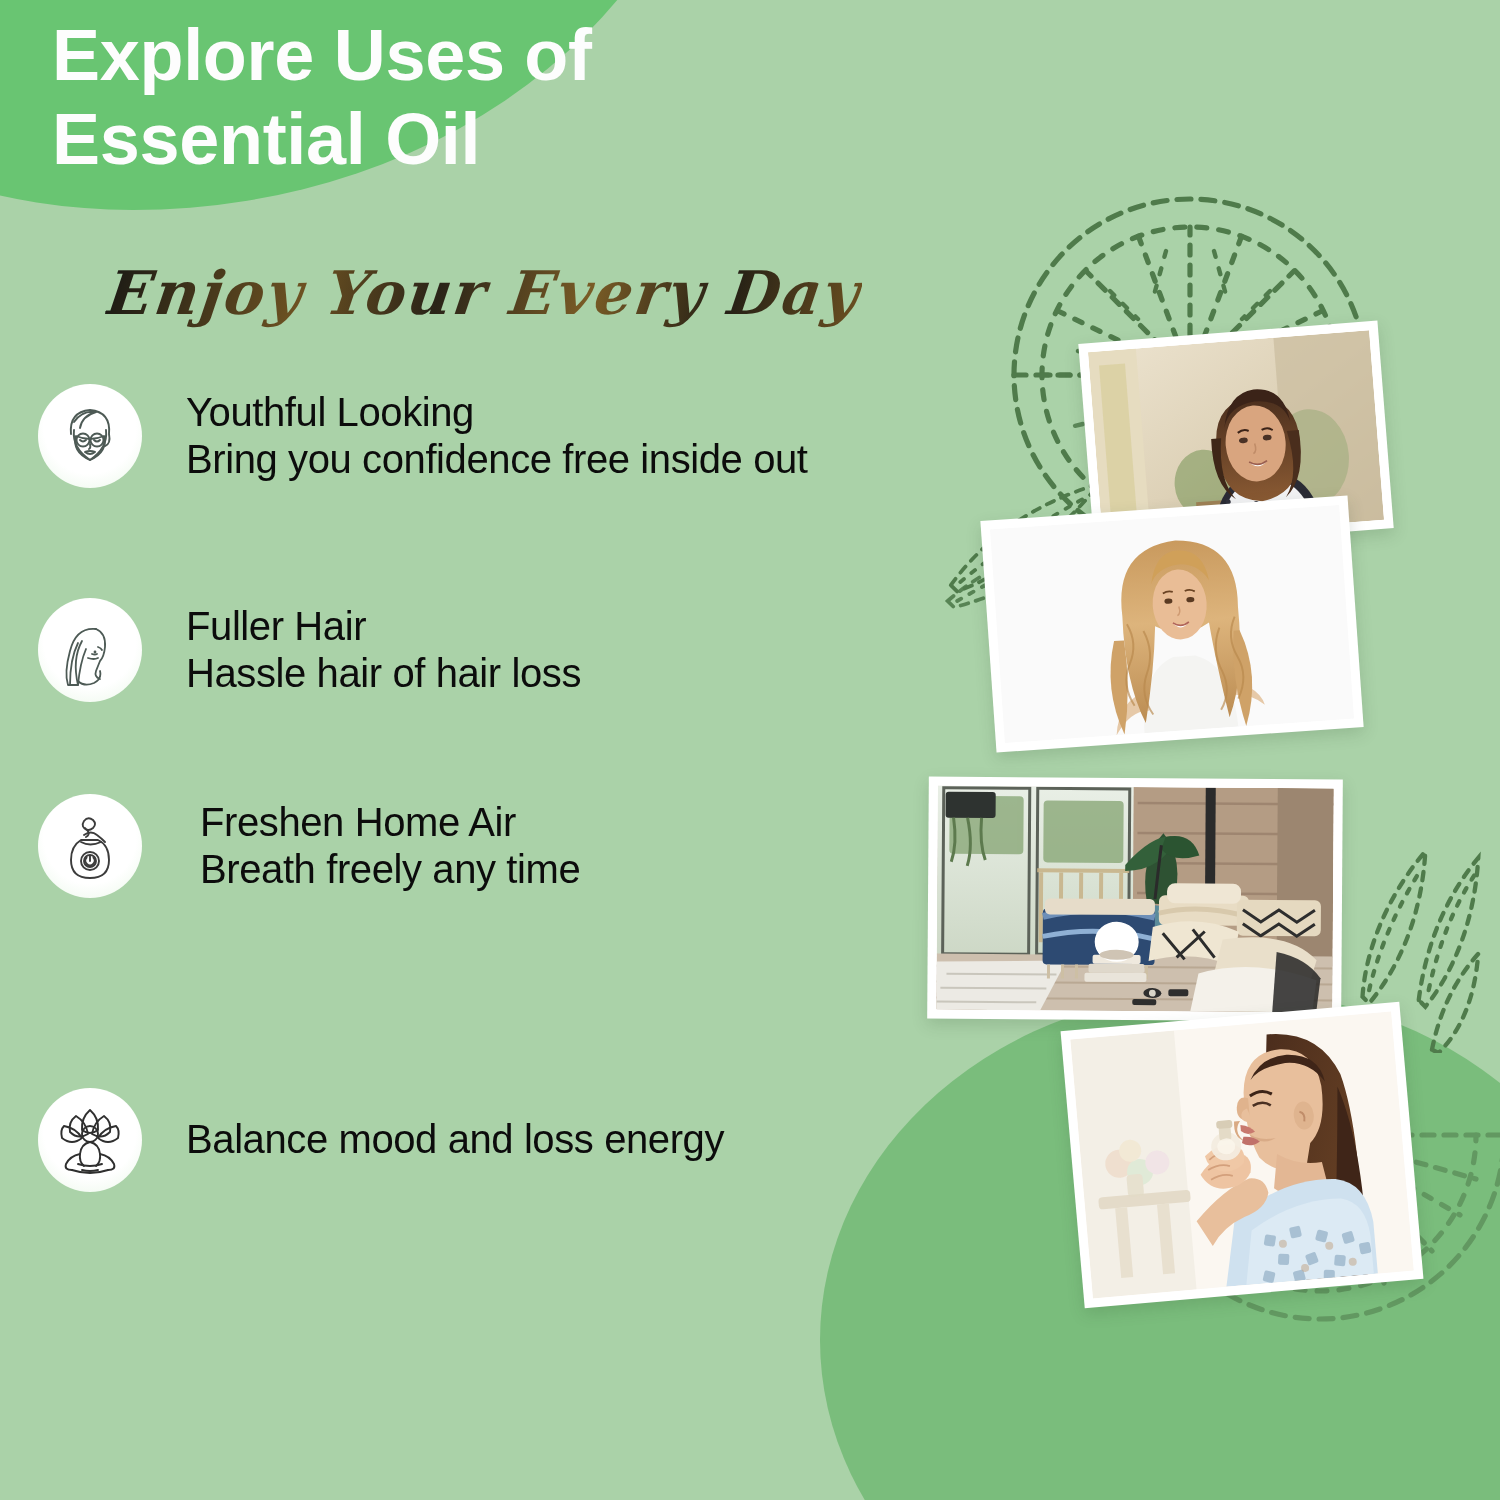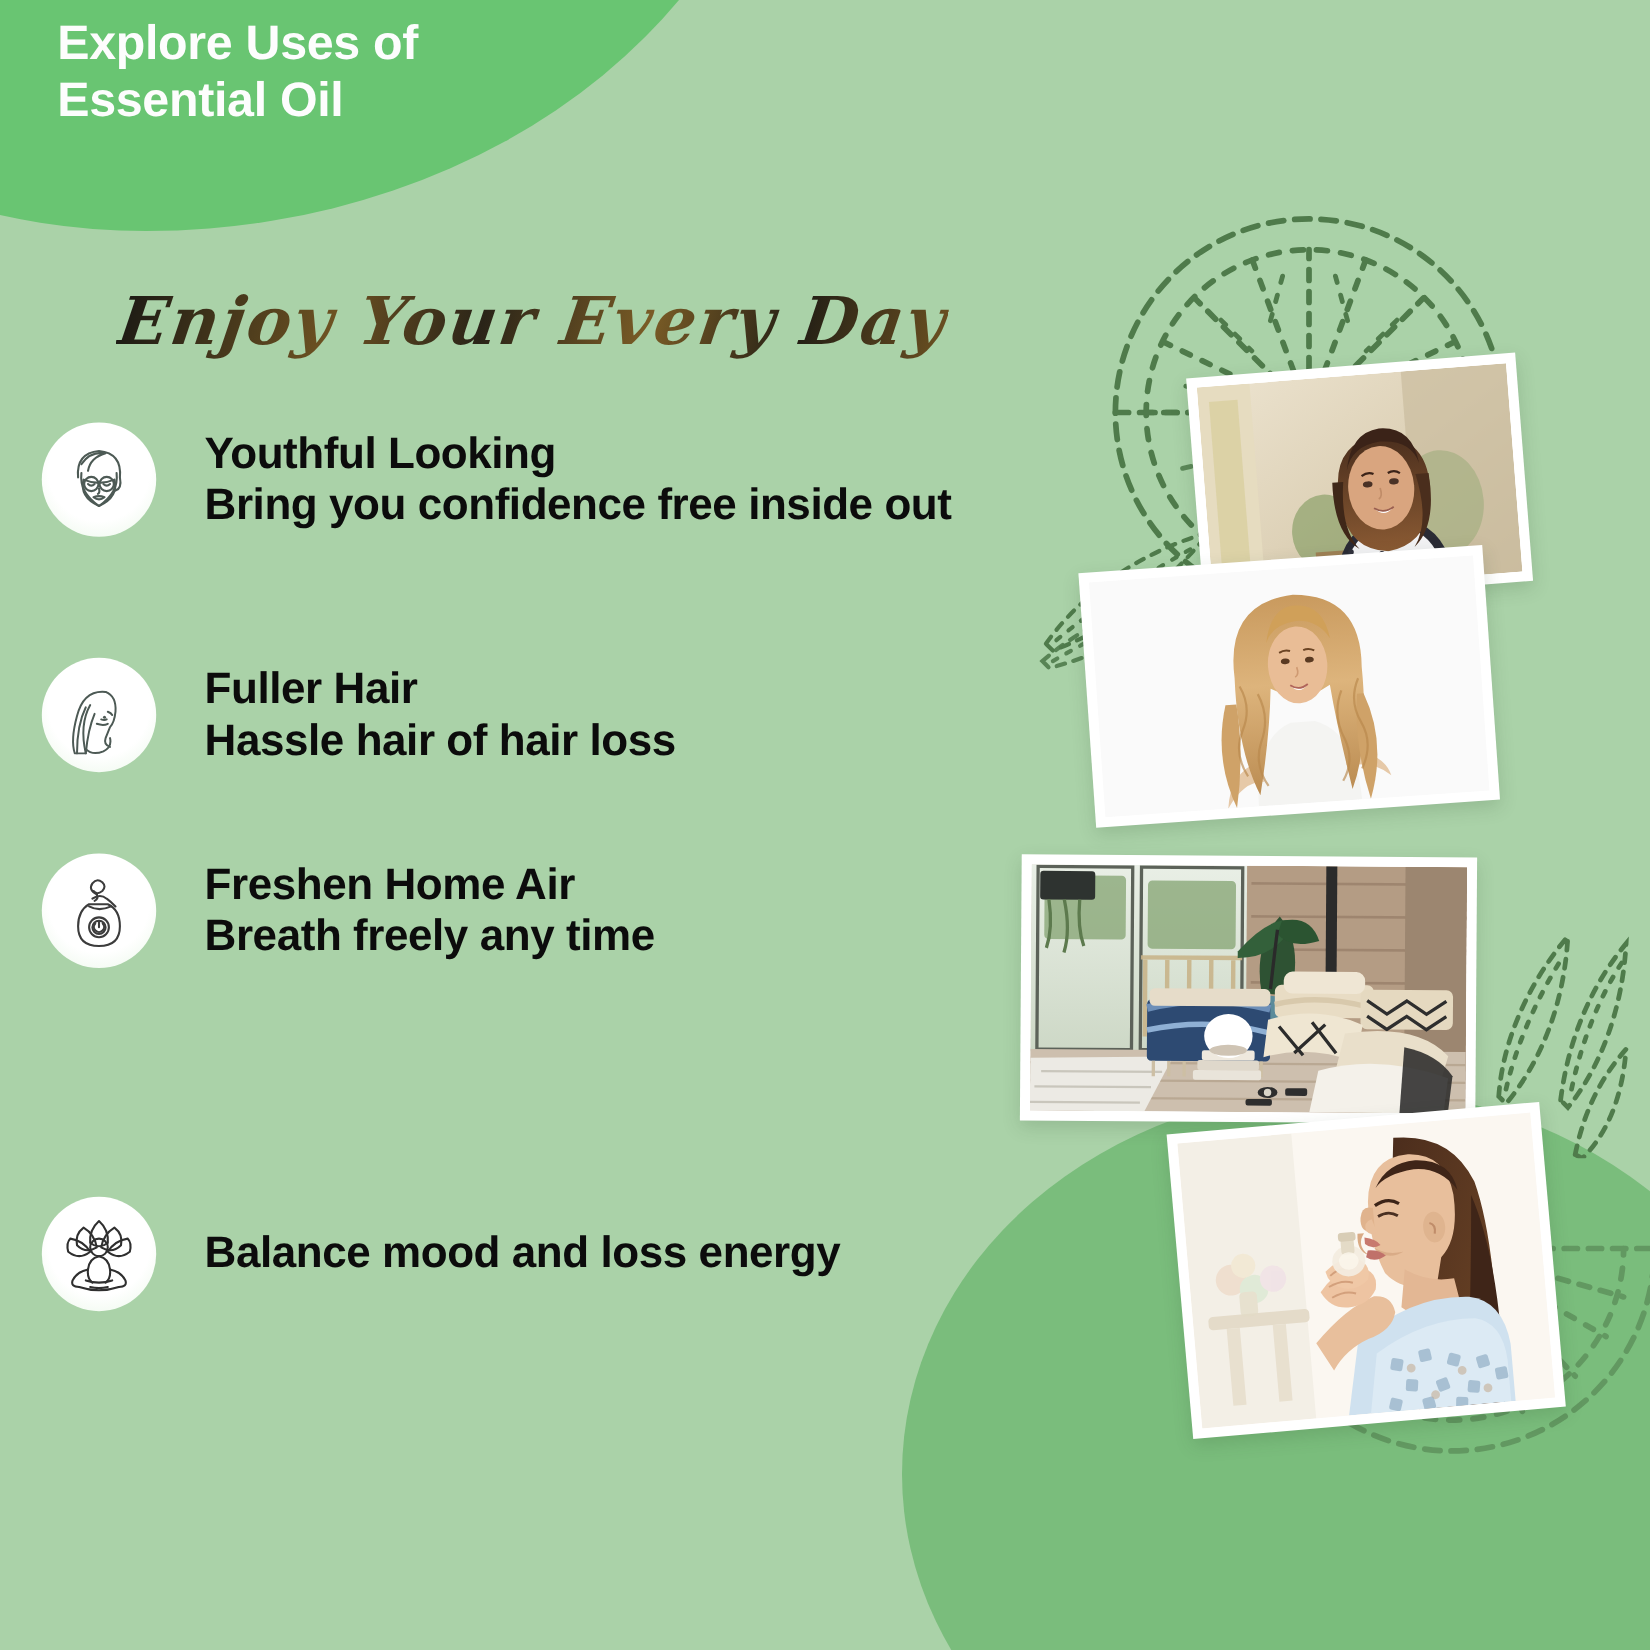--- a/index.html
+++ b/index.html
@@ -26,21 +26,21 @@
     background:#7abd7c;
     border-radius:50%;
     z-index:1;
   }
 
   
   .page-title{
     position:absolute;left:52px;top:14px;z-index:6;
     color:#fdfdfd;
     font-weight:bold;
-    font-size:44px;
+    font-size:72px;
     line-height:1.16;
     letter-spacing:-0.3px;
     white-space:pre-line;
   }
 
   
   .tagline{
     position:absolute;left:108px;top:258px;z-index:6;
     font-family:"DejaVu Serif",serif;
     font-style:italic;
@@ -59,21 +59,21 @@
   .feature-row{position:absolute;display:flex;align-items:center;}
   .icon-badge{
     width:104px;height:104px;flex:0 0 104px;
     border-radius:50%;
     background:radial-gradient(circle at 50% 42%,#ffffff 58%,#f4fbf3 78%,#e9f5e7 100%);
     display:flex;align-items:center;justify-content:center;
   }
   .icon-badge svg{display:block;}
   .feature-text{margin-left:44px;color:#0c0c0c;}
   .feature-title,.feature-sub{
-    font-weight:bold;
+    font-weight:normal;
     font-size:40px;
     line-height:1.18;
     letter-spacing:-0.4px;
     white-space:nowrap;
   }
 
   
   .photo{
     position:absolute;z-index:5;
     background:#ffffff;
@@ -472,21 +472,21 @@
             <circle cx="41" cy="38" r="1.4" fill="#4d5a55" stroke="none"></circle>
           </g>
         </svg>
       </div>
       <div class="feature-text">
         <div class="feature-title">Fuller Hair</div>
         <div class="feature-sub">Hassle hair of hair loss</div>
       </div>
     </div>
 
-    <div class="feature-row" style="left:38px;top:776px;">
+    <div class="feature-row" style="left:38px;top:794px;gap:14px;">
       <div class="icon-badge">
         <svg width="72" height="72" viewBox="0 0 72 72">
           <g stroke="#3c3c3c" stroke-width="1.9" fill="none" stroke-linecap="round" stroke-linejoin="round">
             <path d="M34 21 q-8-4-4-10 q4-5 9-1 q4 4 0 8 q-5 4-8 0"></path>
             <path d="M34 21 q2 4-2 6"></path>
             <path d="M30 25 q7-5 13 0 q4 3 8 7"></path>
             <path d="M27 30 q-10 6-10 20 q0 18 19 18 q19 0 19-18 q0-15-11-20z"></path>
             <path d="M27 32 q9 5 20 0"></path>
             <circle cx="36" cy="51" r="9"></circle>
             <circle cx="36" cy="51" r="6"></circle>

